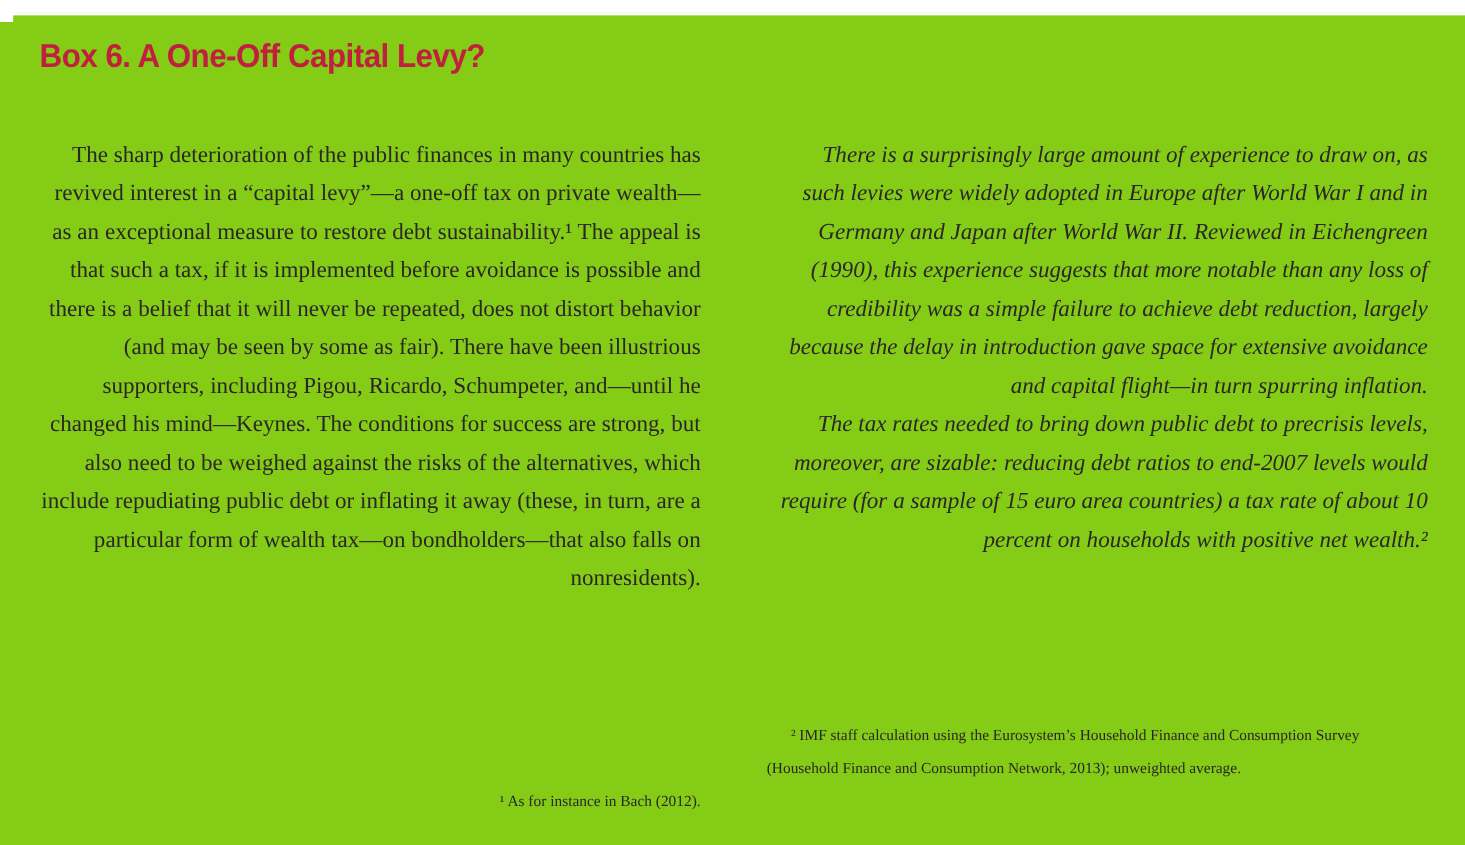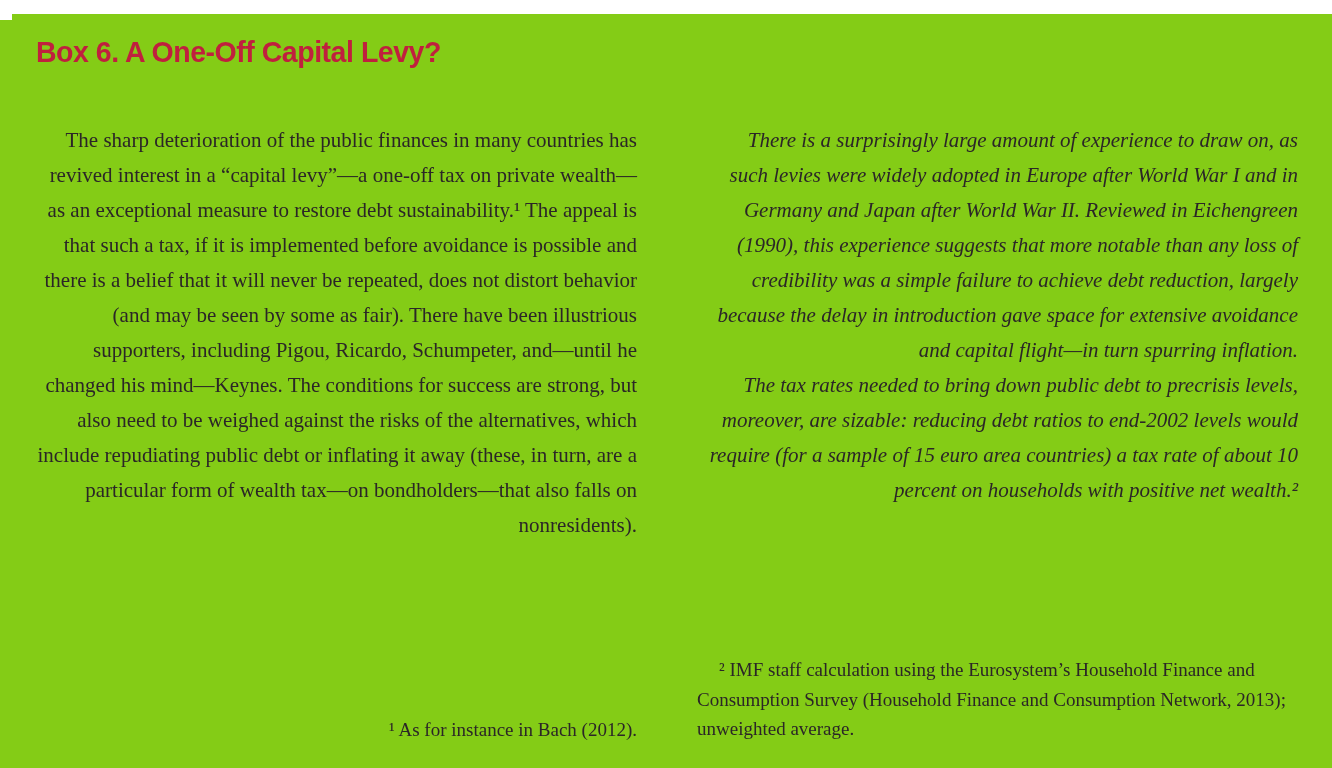--- a/index.html
+++ b/index.html
@@ -55,21 +55,21 @@
   }
   .column-left  { left: 36px; }
   .column-right { left: 697px; font-style: italic; }
   .column p {
     margin: 0;
     text-indent: 28px;
   }
   .footnote {
     position: absolute;
     color: #2b2627;
-    font-size: 19px;
+    font-size: 14px;
     line-height: 29.5px;
     text-indent: 22px;
     text-align: left;
   }
   .footnote-1 {
     left: 36px;
     top: 704px;
     width: 601px;
     text-align: right;
   }
@@ -100,21 +100,21 @@
   <div class="top-corner-notch"></div>
 
   <h1 class="box-title">Box 6. A One-Off Capital Levy?</h1>
 
   <div class="column column-left">
     <p>The sharp deterioration of the public finances in many countries has revived interest in a “capital levy”—a one-off tax on private wealth—as an exceptional measure to restore debt sustainability.¹ The appeal is that such a tax, if it is implemented before avoidance is possible and there is a belief that it will never be repeated, does not distort behavior (and may be seen by some as fair). There have been illustrious supporters, including Pigou, Ricardo, Schumpeter, and—until he changed his mind—Keynes. The conditions for success are strong, but also need to be weighed against the risks of the alternatives, which include repudiating public debt or inflating it away (these, in turn, are a particular form of wealth tax—on bondholders—that also falls on nonresidents).</p>
   </div>
 
   <div class="column column-right">
     <p>There is a surprisingly large amount of experience to draw on, as such levies were widely adopted in Europe after World War I and in Germany and Japan after World War II. Reviewed in Eichengreen (1990), this experience suggests that more notable than any loss of credibility was a simple failure to achieve debt reduction, largely because the delay in introduction gave space for extensive avoidance and capital flight—in turn spurring inflation.</p>
-    <p>The tax rates needed to bring down public debt to precrisis levels, moreover, are sizable: reducing debt ratios to end-2002 levels would require (for a sample of 15 euro area countries) a tax rate of about 10 percent on households with positive net wealth.²</p>
+    <p>The tax rates needed to bring down public debt to precrisis levels, moreover, are sizable: reducing debt ratios to end-2007 levels would require (for a sample of 15 euro area countries) a tax rate of about 10 percent on households with positive net wealth.²</p>
   </div>
 
   <div class="footnote footnote-1">¹ As for instance in Bach (2012).</div>
 
   <div class="footnote footnote-2">² IMF staff calculation using the Eurosystem’s Household Finance and Consumption Survey (Household Finance and Consumption Network, 2013); unweighted average.</div>
 
   <div class="next-box-edge"></div>
 
 </div>
 

